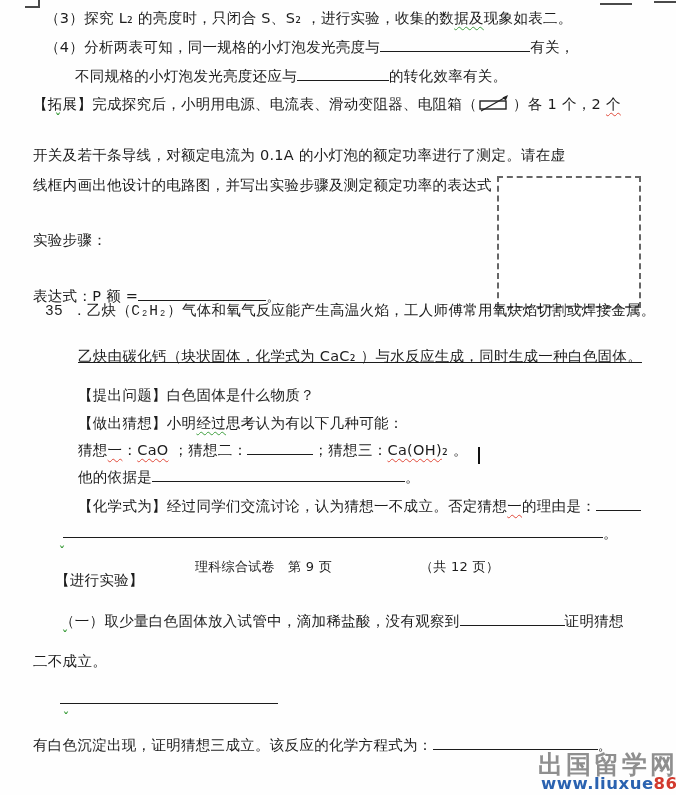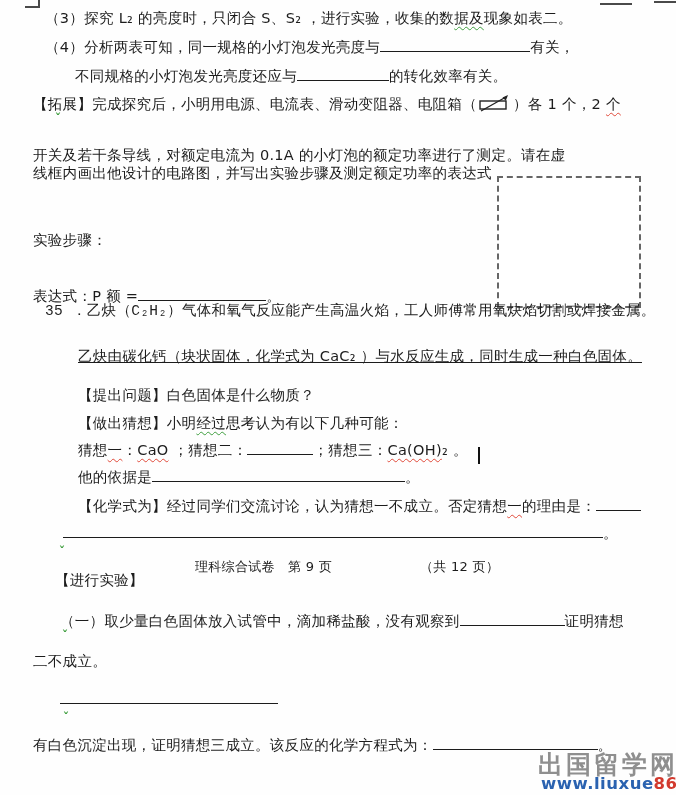--- a/index.html
+++ b/index.html
@@ -37,21 +37,21 @@
 
 <div class="ln" style="left:75px;top:67px;"><span>不同规格的小灯泡发光亮度还应与</span><span class="bl" style="width:92px;"></span><span>的转化效率有关。</span></div>
 
 <div class="ln" style="left:33px;top:93px;"><span>【拓展】完成探究后，小明用电源、电流表、滑动变阻器、电阻箱（</span><span class="icon-rheostat"><svg width="36" height="20" viewBox="0 0 36 20">
         <rect x="3" y="8" width="26" height="8" fill="none" stroke="#222" stroke-width="1.4"></rect>
         <line x1="4" y1="18" x2="29" y2="4" stroke="#222" stroke-width="1.4"></line>
         <polygon points="31,2 25.5,4.5 28.8,7.8" fill="#222"></polygon>
       </svg></span><span>）各 1 个，2 </span><span class="rw">个</span></div>
 
 <div class="ln" style="left:33px;top:146px;">开关及若干条导线，对额定电流为 0.1A 的小灯泡的额定功率进行了测定。请在虚</div>
-<div class="ln" style="left:33px;top:164px;text-align:right;">线框内画出他设计的电路图，并写出实验步骤及测定额定功率的表达式</div>
+<div class="ln" style="left:33px;top:176px;text-align:right;">线框内画出他设计的电路图，并写出实验步骤及测定额定功率的表达式</div>
 
 <span class="sqr" style="left:52px;top:192px;">aaa</span>
 
 <div class="ln" style="left:33px;top:231px;">实验步骤：</div>
 
 <div class="ln" style="left:33px;top:287px;"><span>表达式：P 额 =</span><span class="bl" style="width:128px;"></span><span>。</span></div>
 
 <div class="dash-box"></div>
 
 <div class="ln" style="left:45px;top:302px;font-family:Liberation Mono, monospace;">35 ．乙炔（C₂H₂）气体和氧气反应能产生高温火焰，工人师傅常用氧炔焰切割或焊接金属。</div>

